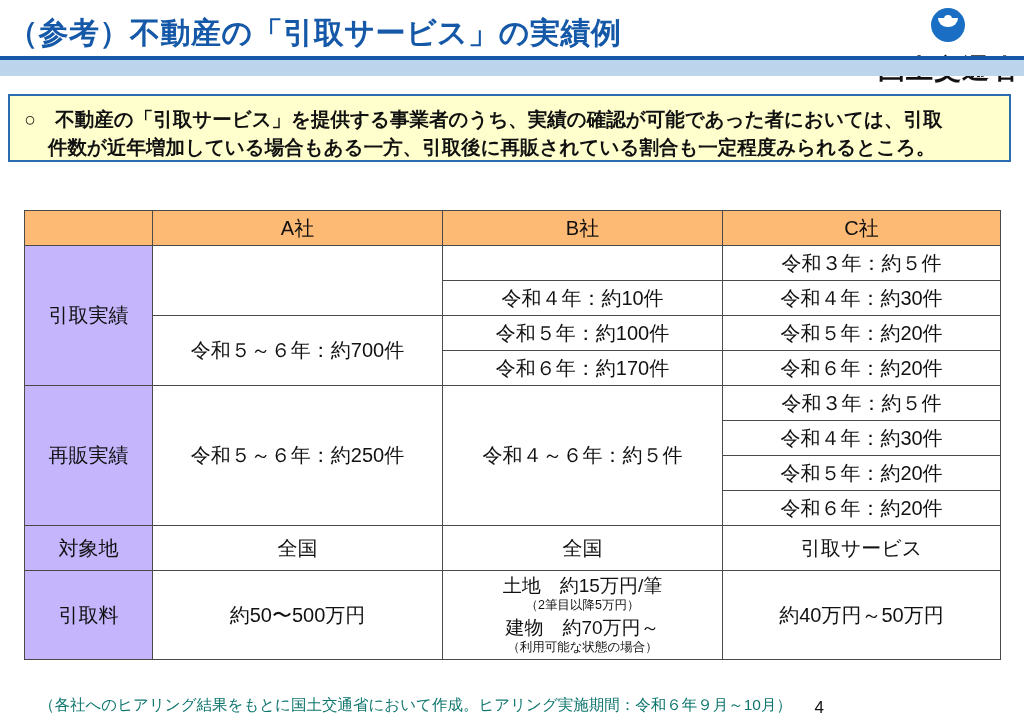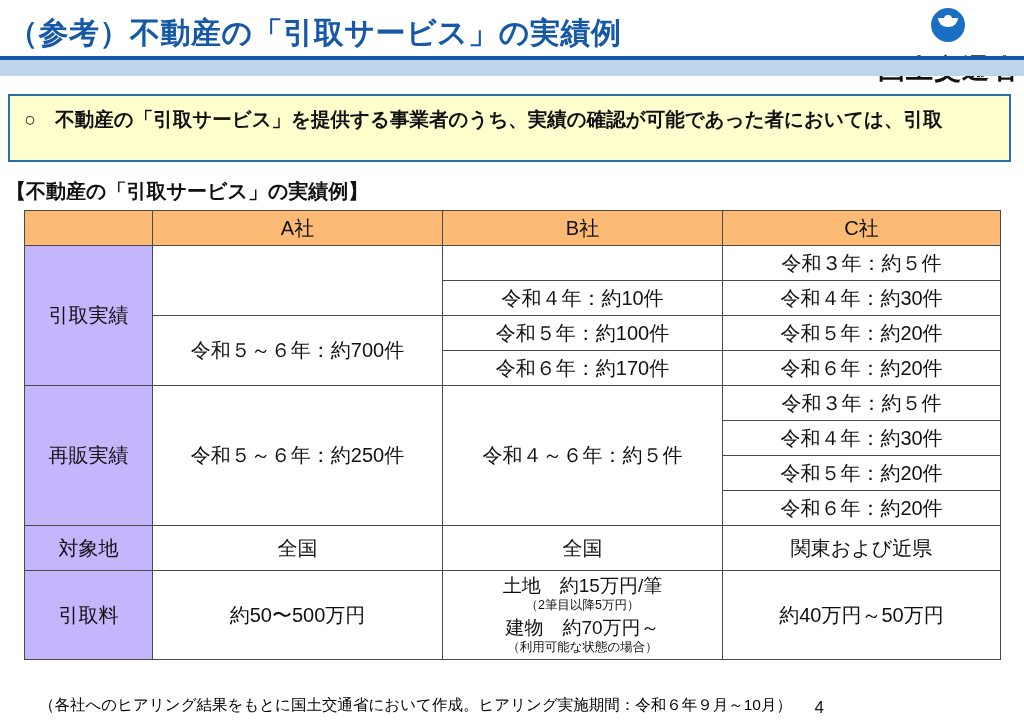--- a/index.html
+++ b/index.html
@@ -181,21 +181,21 @@
   .fee-sub { font-size: 12.5px; display: block; margin-top: 1px; text-align: center; }
 
   .rowlabel-tall { font-size: 20px; }
 
   
   .footnote {
     position: absolute;
     right: 44px;
     bottom: 8px;
     font-size: 15.5px;
-    color: #000000;
+    color: #0f766e;
     white-space: nowrap;
   }
   .page-number {
     position: absolute;
     right: 12px;
     bottom: 6px;
     font-size: 17px;
     color: #111111;
   }
 </style>
@@ -210,24 +210,24 @@
       <span class="ministry-logo"></span>
       <span class="ministry-name">国土交通省</span>
     </div>
     <div class="header-rule"></div>
     <div class="header-band"></div>
   </div>
 
   <div class="callout">
     <div class="callout-text">
       <span class="ind first">○　不動産の「引取サービス」を提供する事業者のうち、実績の確認が可能であった者においては、引取</span>
+      <span class="ind">件数が近年増加している場合もある一方、引取後に再販されている割合も一定程度みられるところ。</span>
     </div>
   </div>
 
-  <div class="section-heading">【不動産の「引取サービス」の実績例】</div>
 
   <div class="tbl-wrap">
     <table class="main">
       <colgroup>
         <col class="c0">
           <col class="c1">
           <col class="c2">
           <col class="c3">
       </colgroup>
       <thead>
@@ -273,21 +273,21 @@
           <td class="cell">令和５年：約20件</td>
         </tr>
         <tr>
           <td class="cell">令和６年：約20件</td>
         </tr>
 
         <tr>
           <td class="rowlabel" style="height:44px">対象地</td>
           <td class="cell">全国</td>
           <td class="cell">全国</td>
-          <td class="cell">関東および近県</td>
+          <td class="cell">引取サービス</td>
         </tr>
 
         <tr>
           <td class="rowlabel" style="height:88px">引取料</td>
           <td class="cell">約50〜500万円</td>
           <td class="cell fee-cell-b">
             <div class="fee-main">土地　約15万円/筆</div>
             <span class="fee-sub">（2筆目以降5万円）</span>
             <div class="fee-main" style="margin-top:4px">建物　約70万円～</div>
             <span class="fee-sub">（利用可能な状態の場合）</span>

